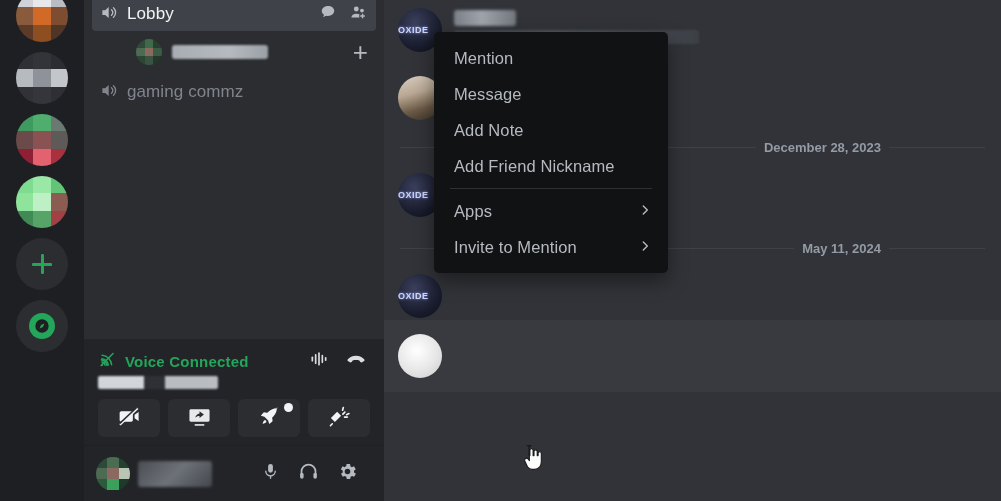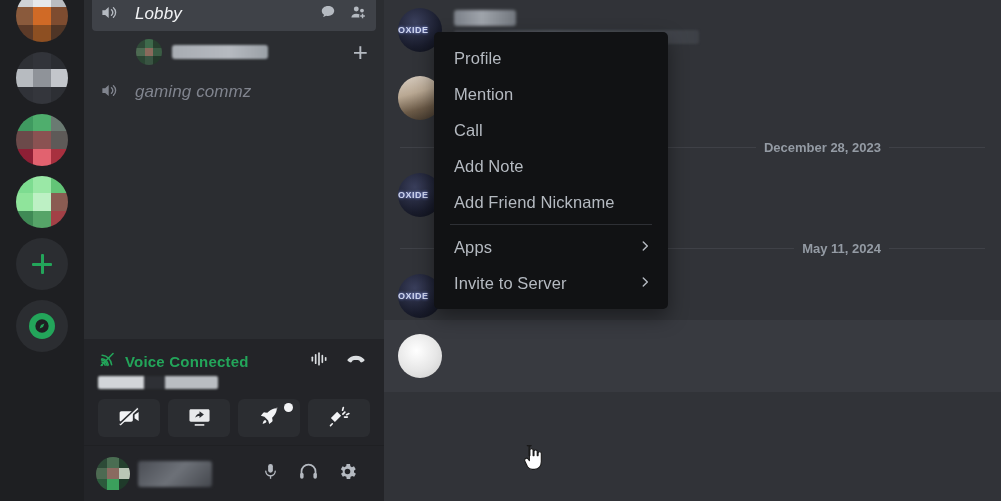--- a/index.html
+++ b/index.html
@@ -41,21 +41,21 @@
   .sidebar {
     width: 300px; height: 501px; background: #2b2d31;
     display: flex; flex-direction: column; flex: 0 0 300px; position: relative;
   }
   .chan-list { flex: 1 1 auto; padding: 0 8px; overflow: hidden; }
   .chan-row {
     display: flex; align-items: center; height: 34px;
     border-radius: 4px; padding: 0 8px; cursor: pointer; position: relative;
   }
   .chan-row.active { background: #3f4248; }
-  .chan-name { font-size: 17px; margin-left: 16px; letter-spacing: .1px; font-style: italic; }
+  .chan-name { font-size: 17px; margin-left: 8px; letter-spacing: .1px; }
   .chan-name.active { color: #f2f3f5; font-weight: 500; }
   .chan-name.idle { color: #80848e; }
   .chan-actions { margin-left: auto; display: flex; gap: 12px; align-items: center; }
   .member-row {
     display: flex; align-items: center; height: 42px; padding: 0 8px 0 44px;
     border-radius: 4px; position: relative; cursor: pointer;
   }
   .mini-avatar { width: 26px; height: 26px; border-radius: 13px; overflow: hidden; }
   .mini-name { width: 96px; height: 14px; border-radius: 3px; margin-left: 10px;
                background: linear-gradient(90deg,#a8adb3,#b6bac0 60%,#9aa0a6); filter: blur(1px); }
@@ -416,47 +416,44 @@
 
     <div class="msg hovered" style="padding-top:14px;padding-bottom:14px;">
       <div class="avatar light"></div>
       <div class="msg-body"></div>
     </div>
   </div>
 
   <div class="ctx-menu">
 
     <div class="ctx-item">
-      <span>Profile</span>
-    </div>
-    <div class="ctx-item">
       <span>Mention</span>
     </div>
     <div class="ctx-item">
-      <span>Call</span>
+      <span>Message</span>
     </div>
     <div class="ctx-item">
       <span>Add Note</span>
     </div>
     <div class="ctx-item">
       <span>Add Friend Nickname</span>
     </div>
 
     <div class="ctx-sep"></div>
 
     <div class="ctx-item">
       <span>Apps</span>
       <span class="chev">
         <svg width="14" height="14" viewBox="0 0 24 24" fill="none" stroke="#b5bac1" stroke-width="2.4" stroke-linecap="round" stroke-linejoin="round">
             <path d="M9 5l7 7-7 7"></path>
           </svg>
       </span>
     </div>
     <div class="ctx-item">
-      <span>Invite to Server</span>
+      <span>Invite to Mention</span>
       <span class="chev">
         <svg width="14" height="14" viewBox="0 0 24 24" fill="none" stroke="#b5bac1" stroke-width="2.4" stroke-linecap="round" stroke-linejoin="round">
             <path d="M9 5l7 7-7 7"></path>
           </svg>
       </span>
     </div>
   </div>
 
   <span class="cursor-hand">
     <svg width="24" height="30" viewBox="0 0 24 30">

